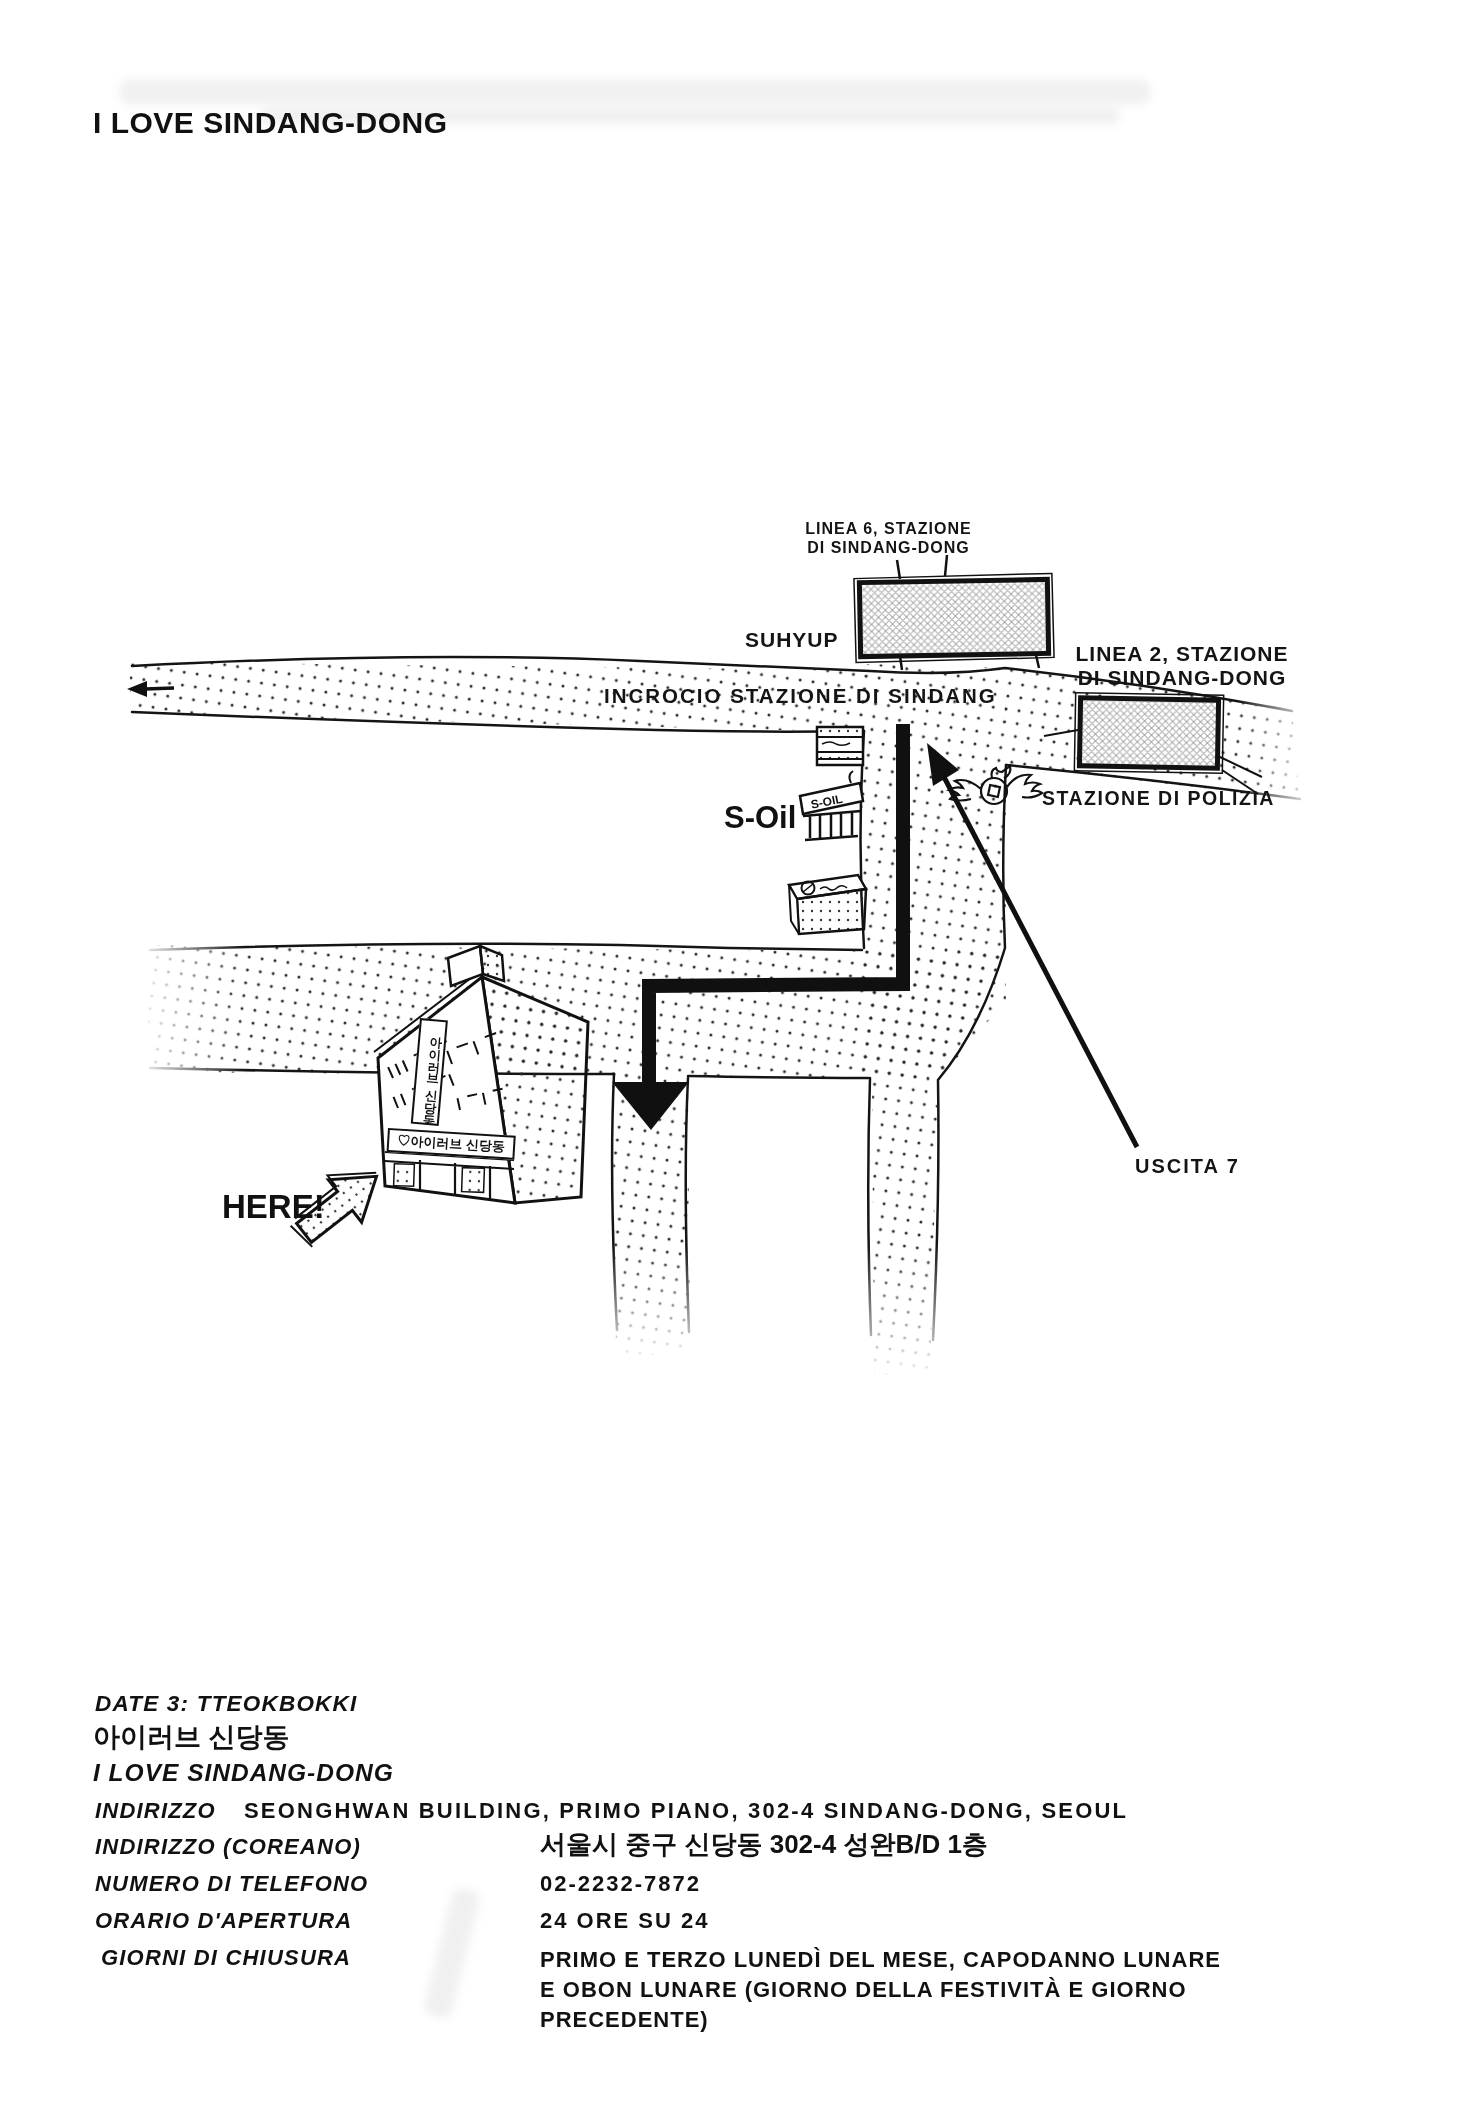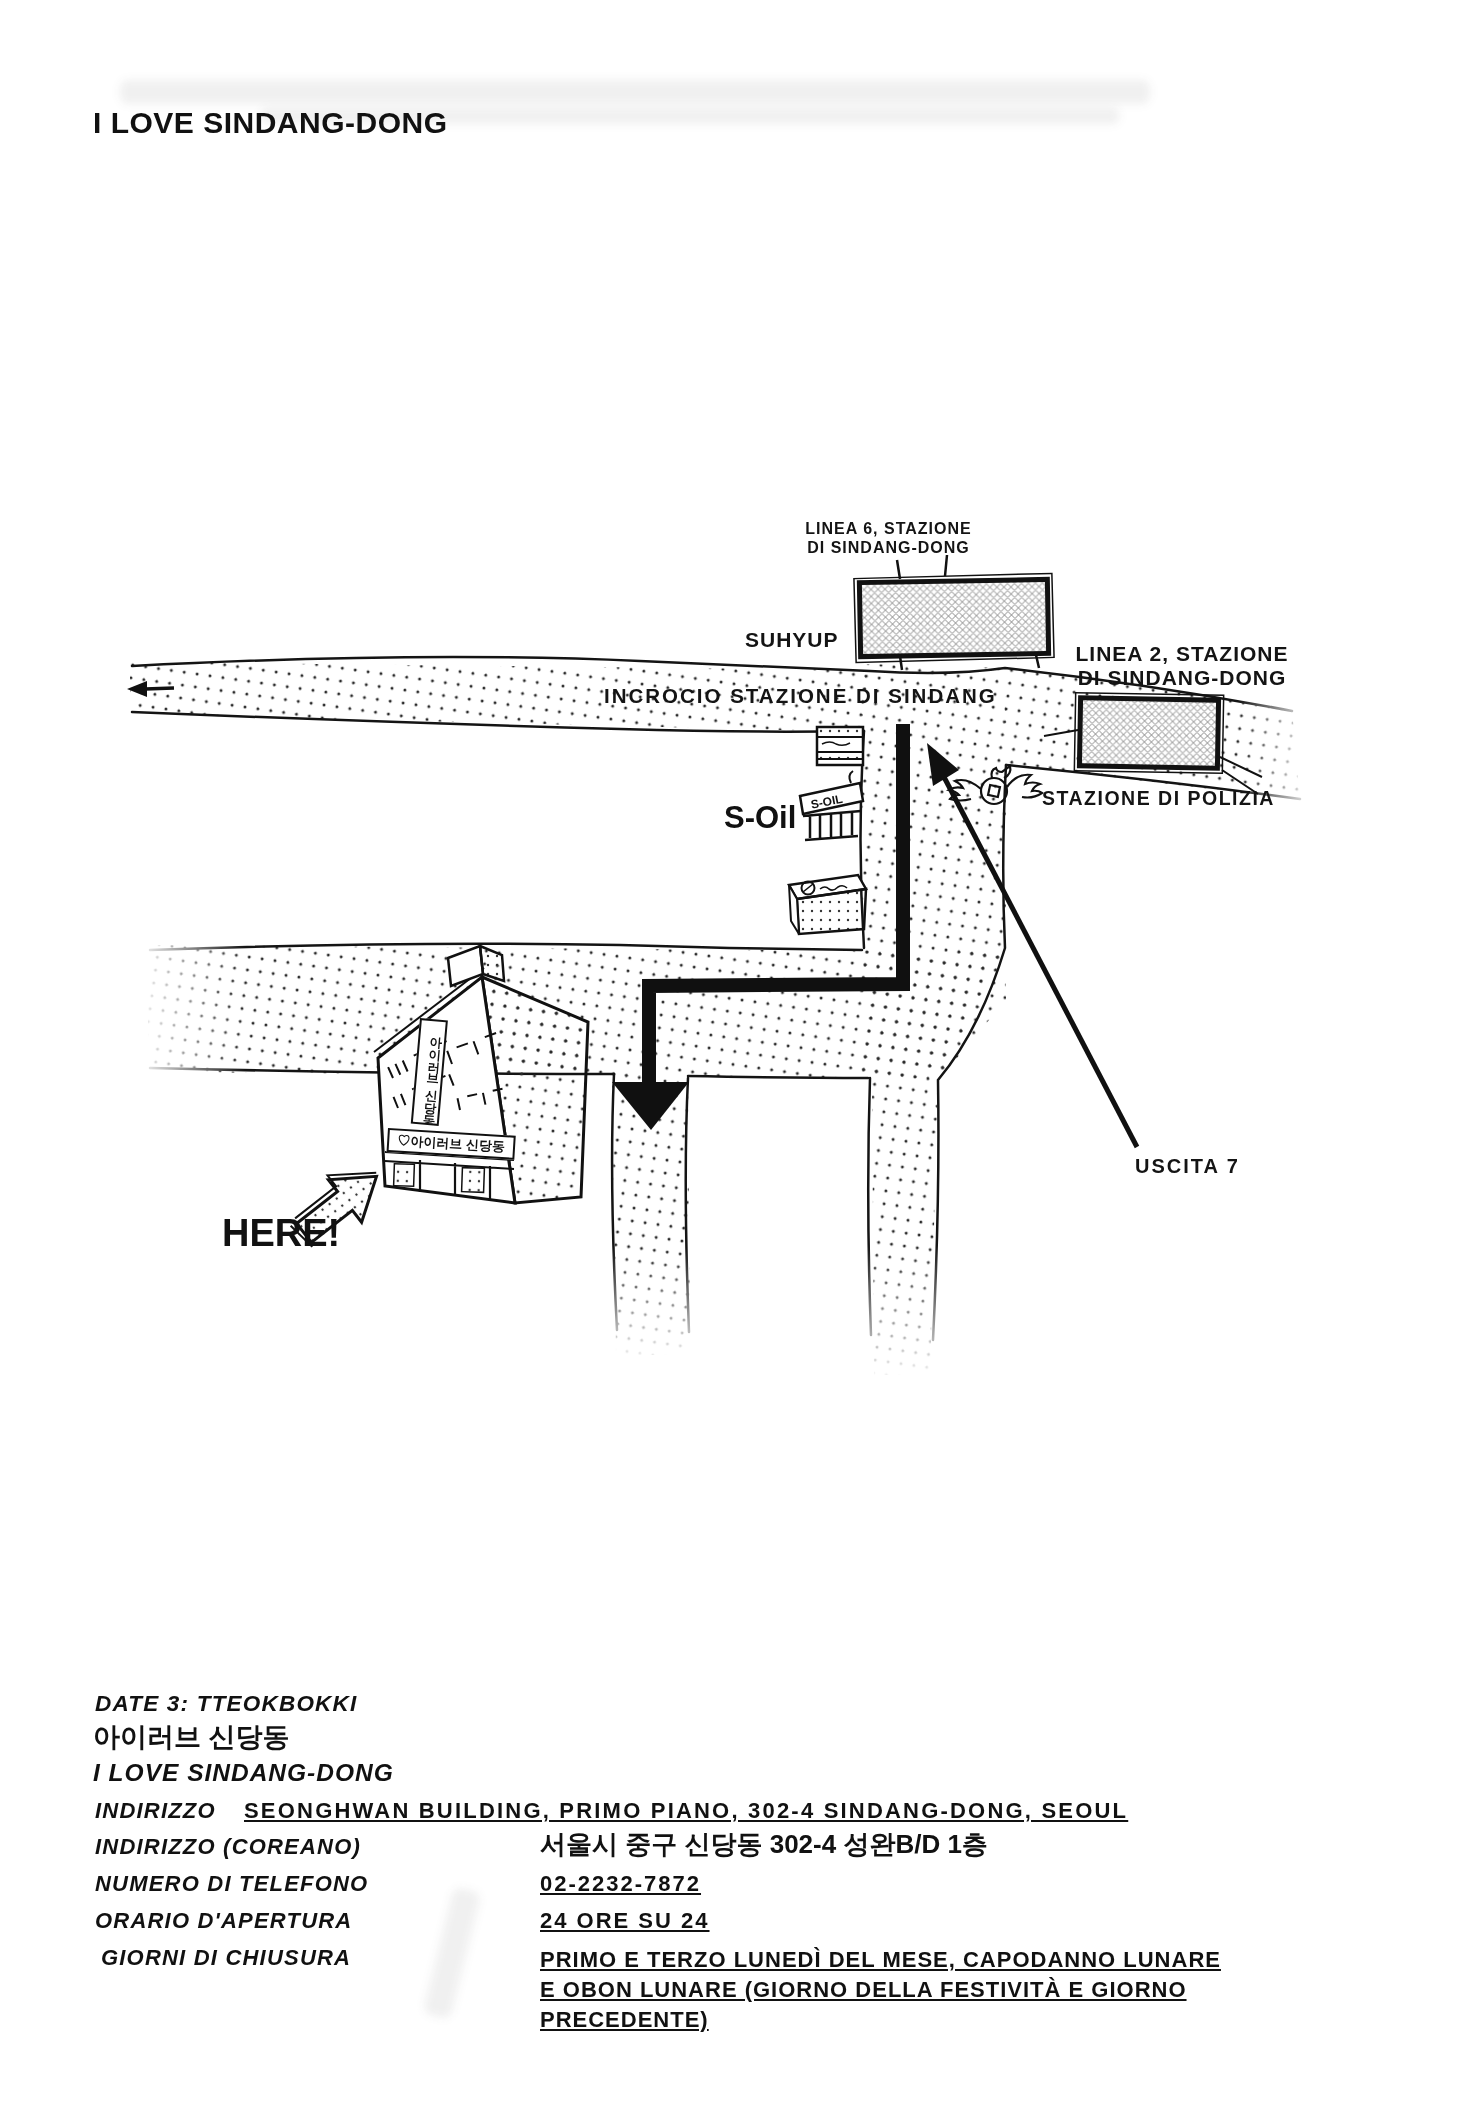--- a/index.html
+++ b/index.html
@@ -5,21 +5,21 @@
   html,body{margin:0;padding:0;background:#e8e8e8;}
   #page{position:relative;width:1463px;height:2126px;background:#ffffff;overflow:hidden;
         font-family:"Liberation Sans",sans-serif;color:#111;}
   #mapsvg{position:absolute;left:0;top:0;z-index:1;}
   .abs{position:absolute;z-index:2;}
   .ml{font-weight:700;color:#141414;white-space:pre-line;letter-spacing:1px;line-height:1.16;}
   .center{text-align:center;}
   .title{font-weight:700;font-size:30px;letter-spacing:.5px;}
   .print{font-weight:700;letter-spacing:0;}
   .blabel{font-weight:700;font-size:22px;letter-spacing:1.2px;white-space:pre-line;font-style:italic;}
-  .bval{font-weight:700;font-size:22px;letter-spacing:2px;white-space:pre-line;text-decoration:underline;}
+  .bval{font-weight:700;font-size:22px;letter-spacing:2px;white-space:pre-line;}
   .smudge{position:absolute;background:rgba(40,40,40,.07);filter:blur(4px);border-radius:8px;z-index:0;}
   .ksign{background:#fff;border:2px solid #111;color:#111;font-weight:700;overflow:hidden;}
 </style>
 </head>
 <body>
 
 <div id="page">
 
   <div class="smudge" style="left:120px;top:80px;width:1030px;height:24px;"></div>
   <div class="smudge" style="left:260px;top:108px;width:860px;height:16px;"></div>
@@ -164,21 +164,21 @@
 
   <div class="abs ml center" style="left:751px;top:520px;width:275px;font-size:16px;">LINEA 6, STAZIONE
 DI SINDANG-DONG</div>
   <div class="abs ml center" style="left:1056px;top:642px;width:252px;font-size:21px;">LINEA 2, STAZIONE
 DI SINDANG-DONG</div>
   <div class="abs ml" style="left:745px;top:628px;font-size:21px;">SUHYUP</div>
   <div class="abs ml" style="left:604px;top:684px;font-size:20.5px;letter-spacing:2px;">INCROCIO STAZIONE DI SINDANG</div>
   <div class="abs print" style="left:724px;top:800px;font-size:31px;">S-Oil</div>
   <div class="abs ml" style="left:1042px;top:787px;font-size:19.5px;letter-spacing:1.5px;">STAZIONE DI POLIZIA</div>
   <div class="abs ml" style="left:1135px;top:1155px;font-size:20px;letter-spacing:2px;">USCITA 7</div>
-  <div class="abs print" style="left:222px;top:1188px;font-size:38px;margin-top:24px;">HERE!</div>
+  <div class="abs print" style="left:222px;top:1188px;font-size:33px;">HERE!</div>
 
   <div class="abs ksign" style="left:388px;top:1128px;width:124px;height:20px;font-size:13px;line-height:19px;text-align:center;transform:rotate(3.5deg);transform-origin:left top;">♡아이러브 신당동</div>
   <div class="abs ksign" style="left:420px;top:1018px;width:24px;height:102px;font-size:12.5px;writing-mode:vertical-rl;text-align:center;transform:rotate(5deg);transform-origin:left top;">아이러브 신당동</div>
 
   <div class="abs blabel" style="left:95px;top:1691px;font-size:22.5px;">DATE 3: TTEOKBOKKI</div>
   <div class="abs" style="left:93px;top:1719px;font-size:27px;font-weight:700;">아이러브 신당동</div>
   <div class="abs" style="left:93px;top:1759px;font-size:24.5px;font-weight:700;font-style:italic;letter-spacing:1px;">I LOVE SINDANG-DONG</div>
 
   <div>
     <div class="abs blabel" style="left:95px;top:1798px;">INDIRIZZO</div>

